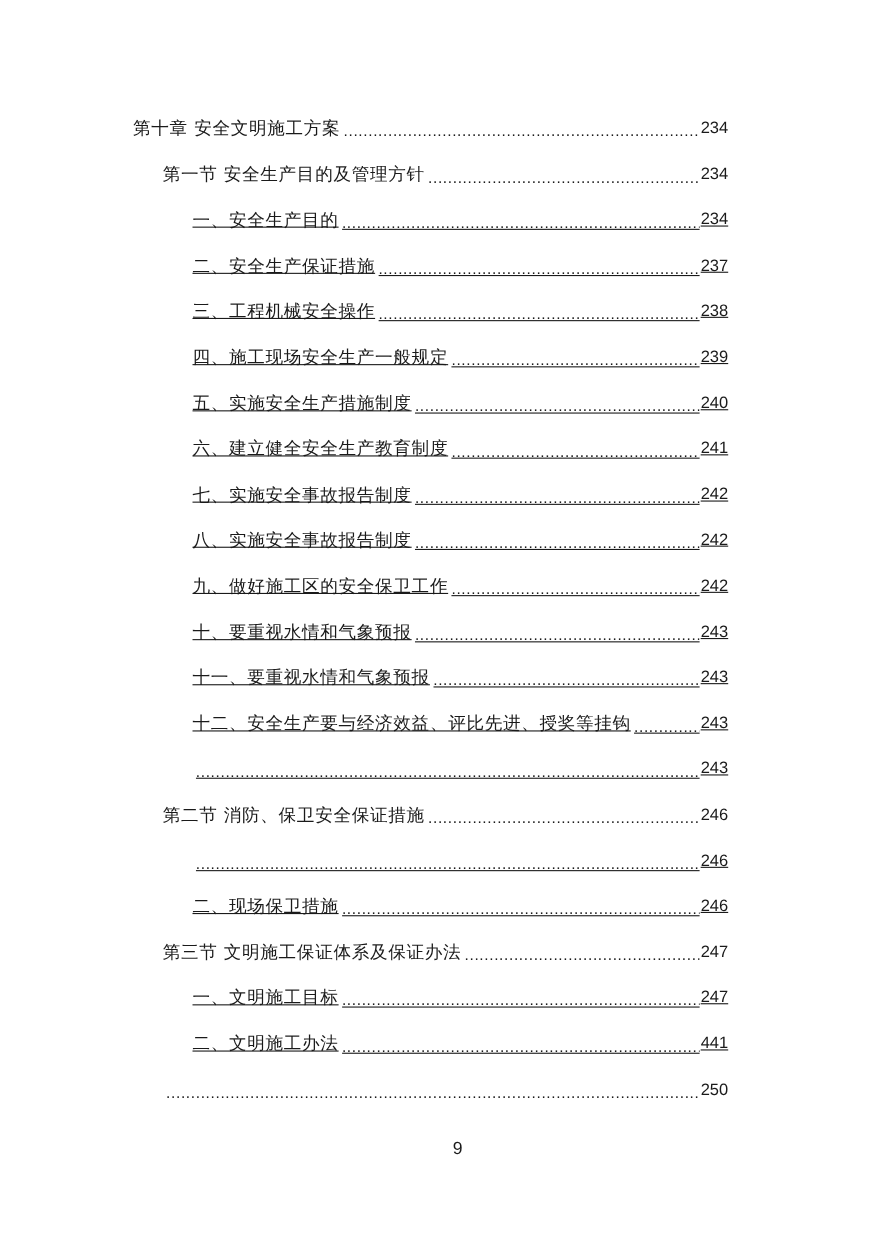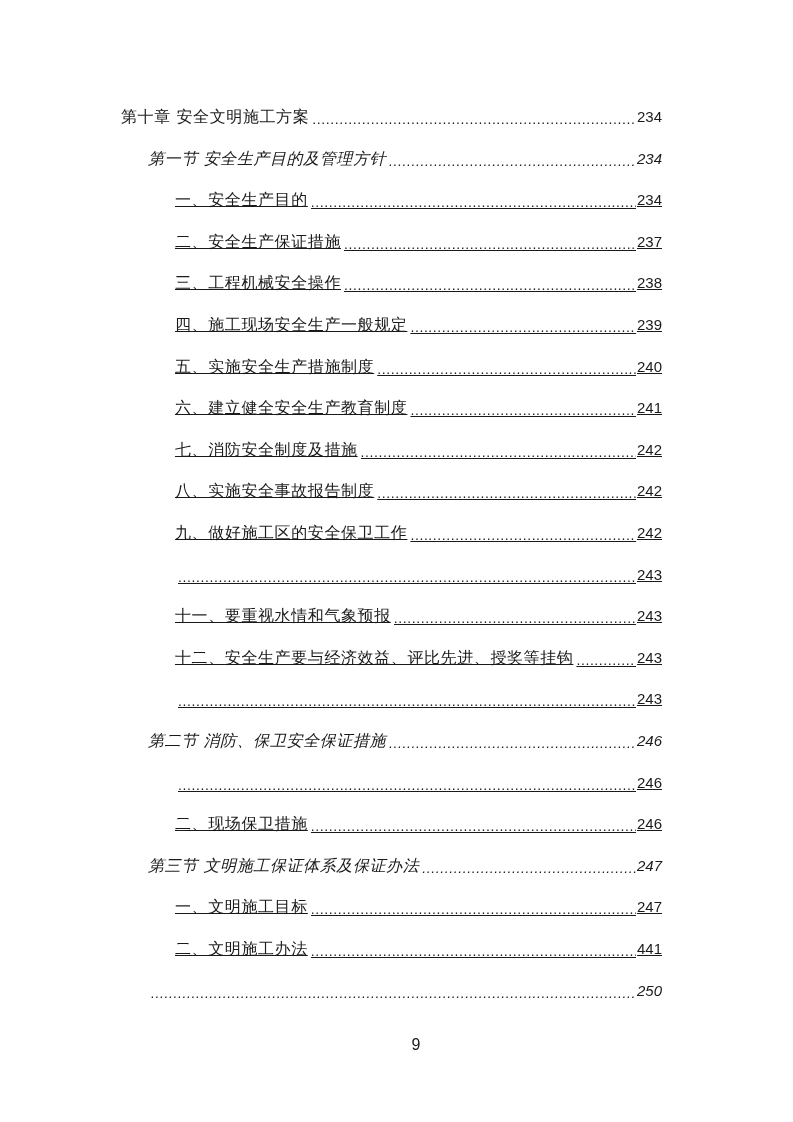--- a/index.html
+++ b/index.html
@@ -27,21 +27,21 @@
       height: 40px;
       display: flex;
       align-items: center;
       font-size: 16px;
       line-height: 40px;
       box-sizing: border-box;
       right: 131px;
       width: auto;
     }
     .lvl-0 { left: 121px; }
-    .lvl-1 { left: 148px; font-style: italic; }
+    .lvl-1 { left: 148px; }
     .lvl-2 { left: 175px; text-decoration: underline; }
     .toc-title {
       white-space: nowrap;
       letter-spacing: 0.6px;
     }
     .toc-leader {
       flex: 1 1 auto;
       overflow: hidden;
       white-space: nowrap;
       margin: 0 1px 0 3px;
@@ -109,35 +109,36 @@
     <span class="toc-title">五、实施安全生产措施制度</span>
     <span class="toc-leader"></span>
     <span class="toc-page">240</span>
   </div>
   <div class="toc-row lvl-2" style="top:291.2px">
     <span class="toc-title">六、建立健全安全生产教育制度</span>
     <span class="toc-leader"></span>
     <span class="toc-page">241</span>
   </div>
   <div class="toc-row lvl-2" style="top:332.8px">
-    <span class="toc-title">七、消防安全制度及措施</span>
+    <span class="toc-title">七、实施安全事故报告制度</span>
     <span class="toc-leader"></span>
     <span class="toc-page">242</span>
   </div>
   <div class="toc-row lvl-2" style="top:374.4px">
     <span class="toc-title">八、实施安全事故报告制度</span>
     <span class="toc-leader"></span>
     <span class="toc-page">242</span>
   </div>
   <div class="toc-row lvl-2" style="top:416px">
     <span class="toc-title">九、做好施工区的安全保卫工作</span>
     <span class="toc-leader"></span>
     <span class="toc-page">242</span>
   </div>
   <div class="toc-row lvl-2" style="top:457.6px">
+    <span class="toc-title">十、要重视水情和气象预报</span>
     <span class="toc-leader"></span>
     <span class="toc-page">243</span>
   </div>
   <div class="toc-row lvl-2" style="top:499.2px">
     <span class="toc-title">十一、要重视水情和气象预报</span>
     <span class="toc-leader"></span>
     <span class="toc-page">243</span>
   </div>
   <div class="toc-row lvl-2" style="top:540.8px">
     <span class="toc-title">十二、安全生产要与经济效益、评比先进、授奖等挂钩</span>

